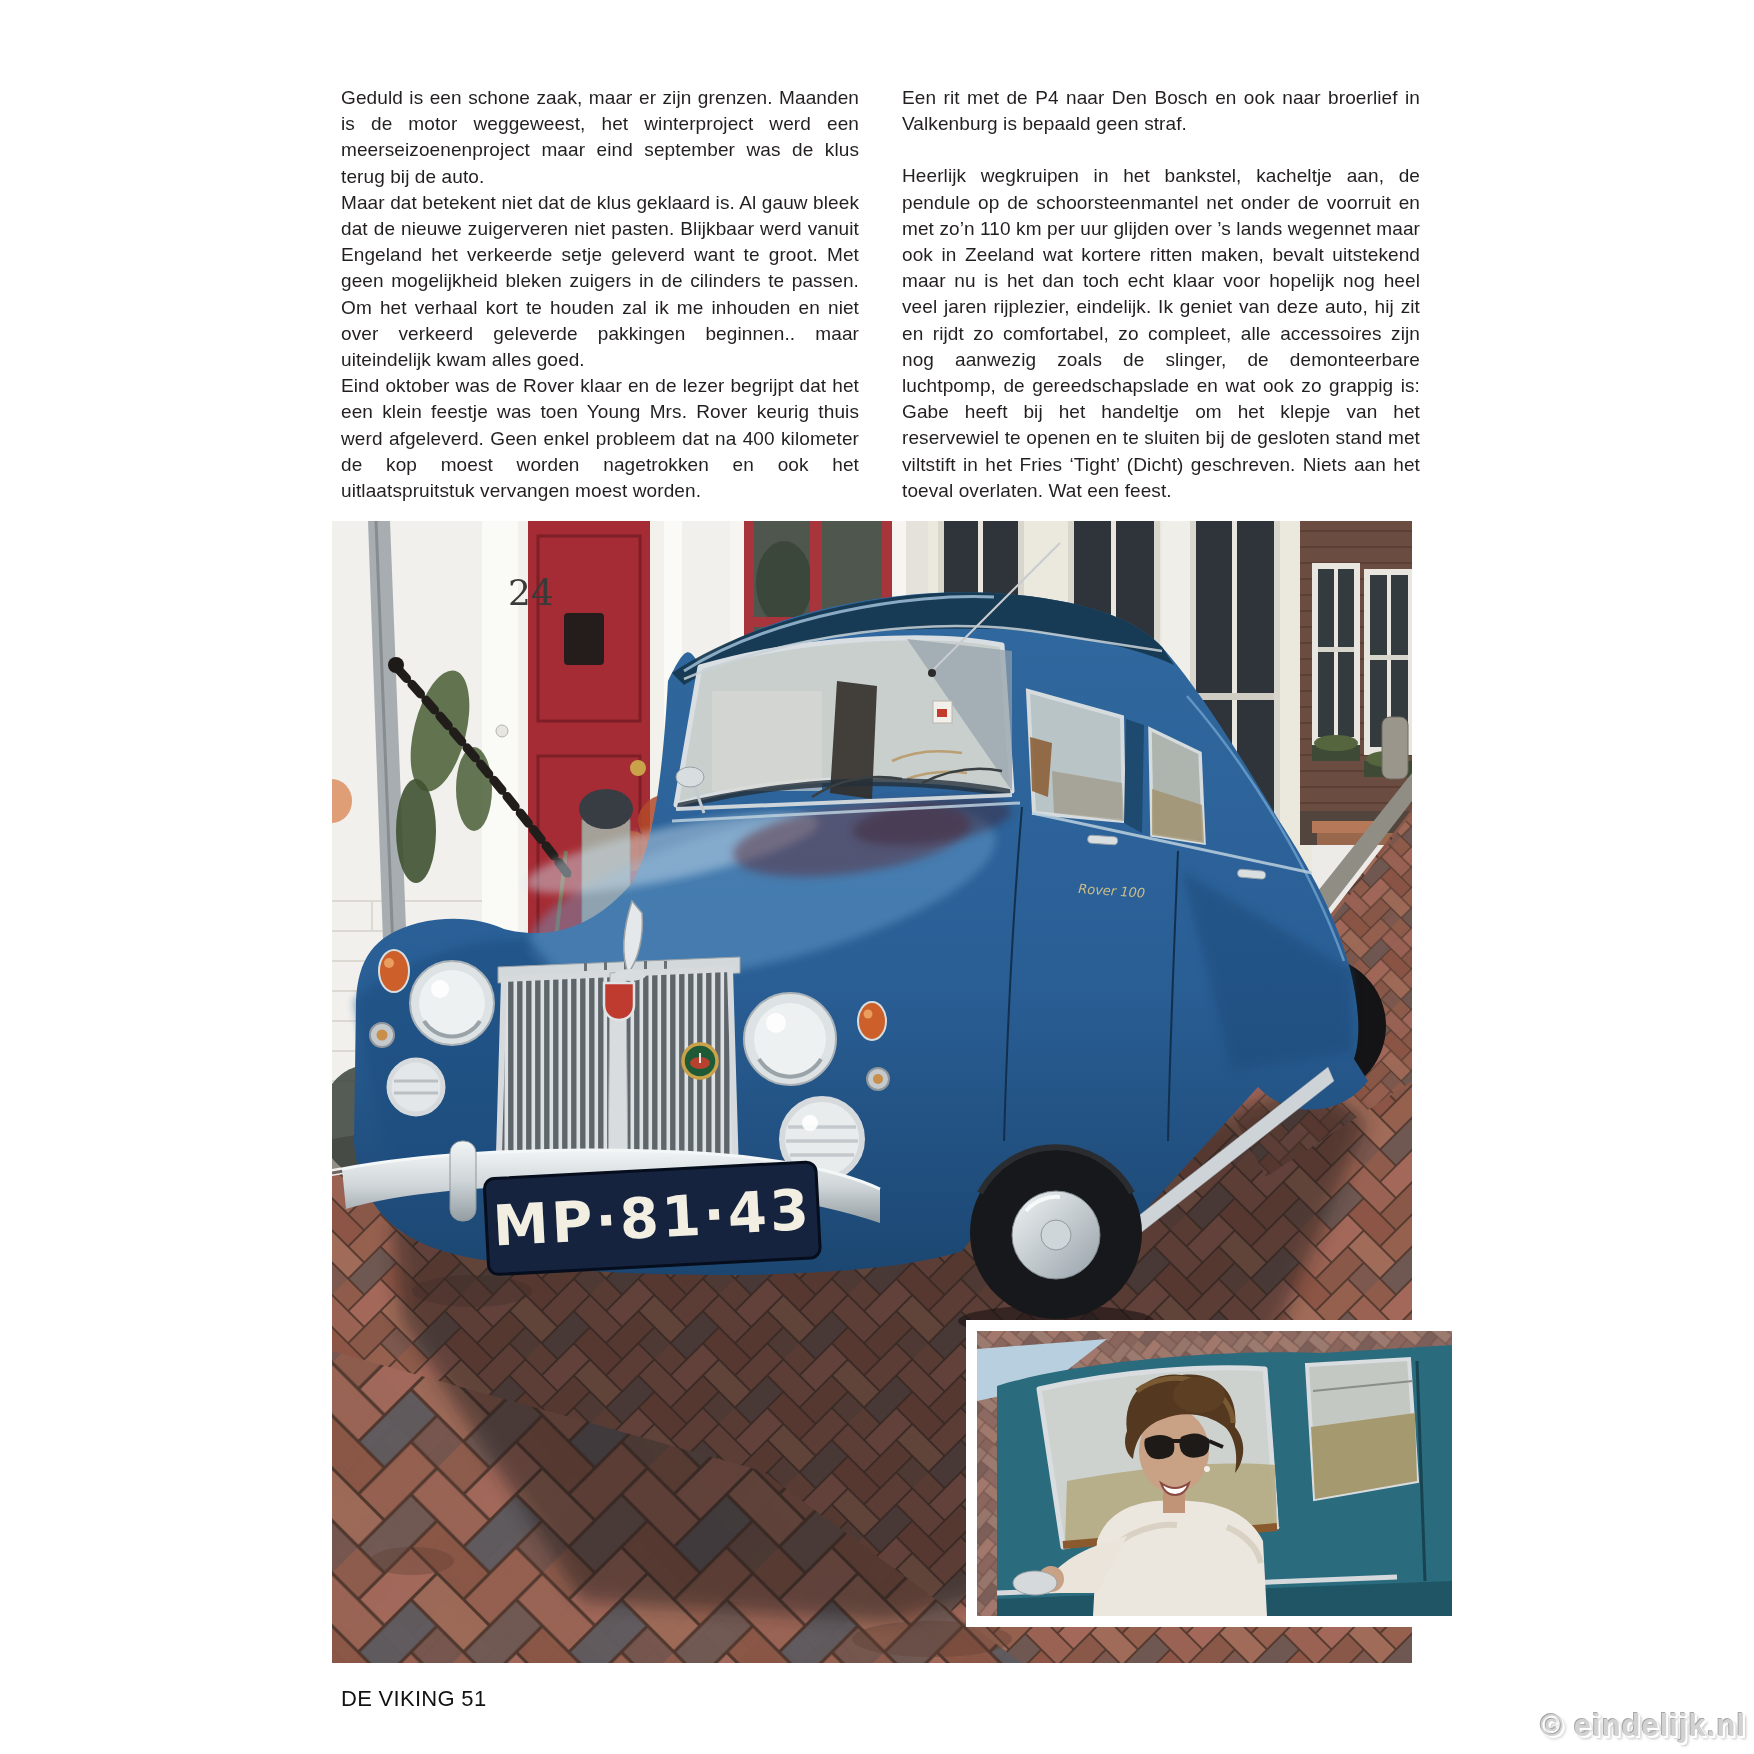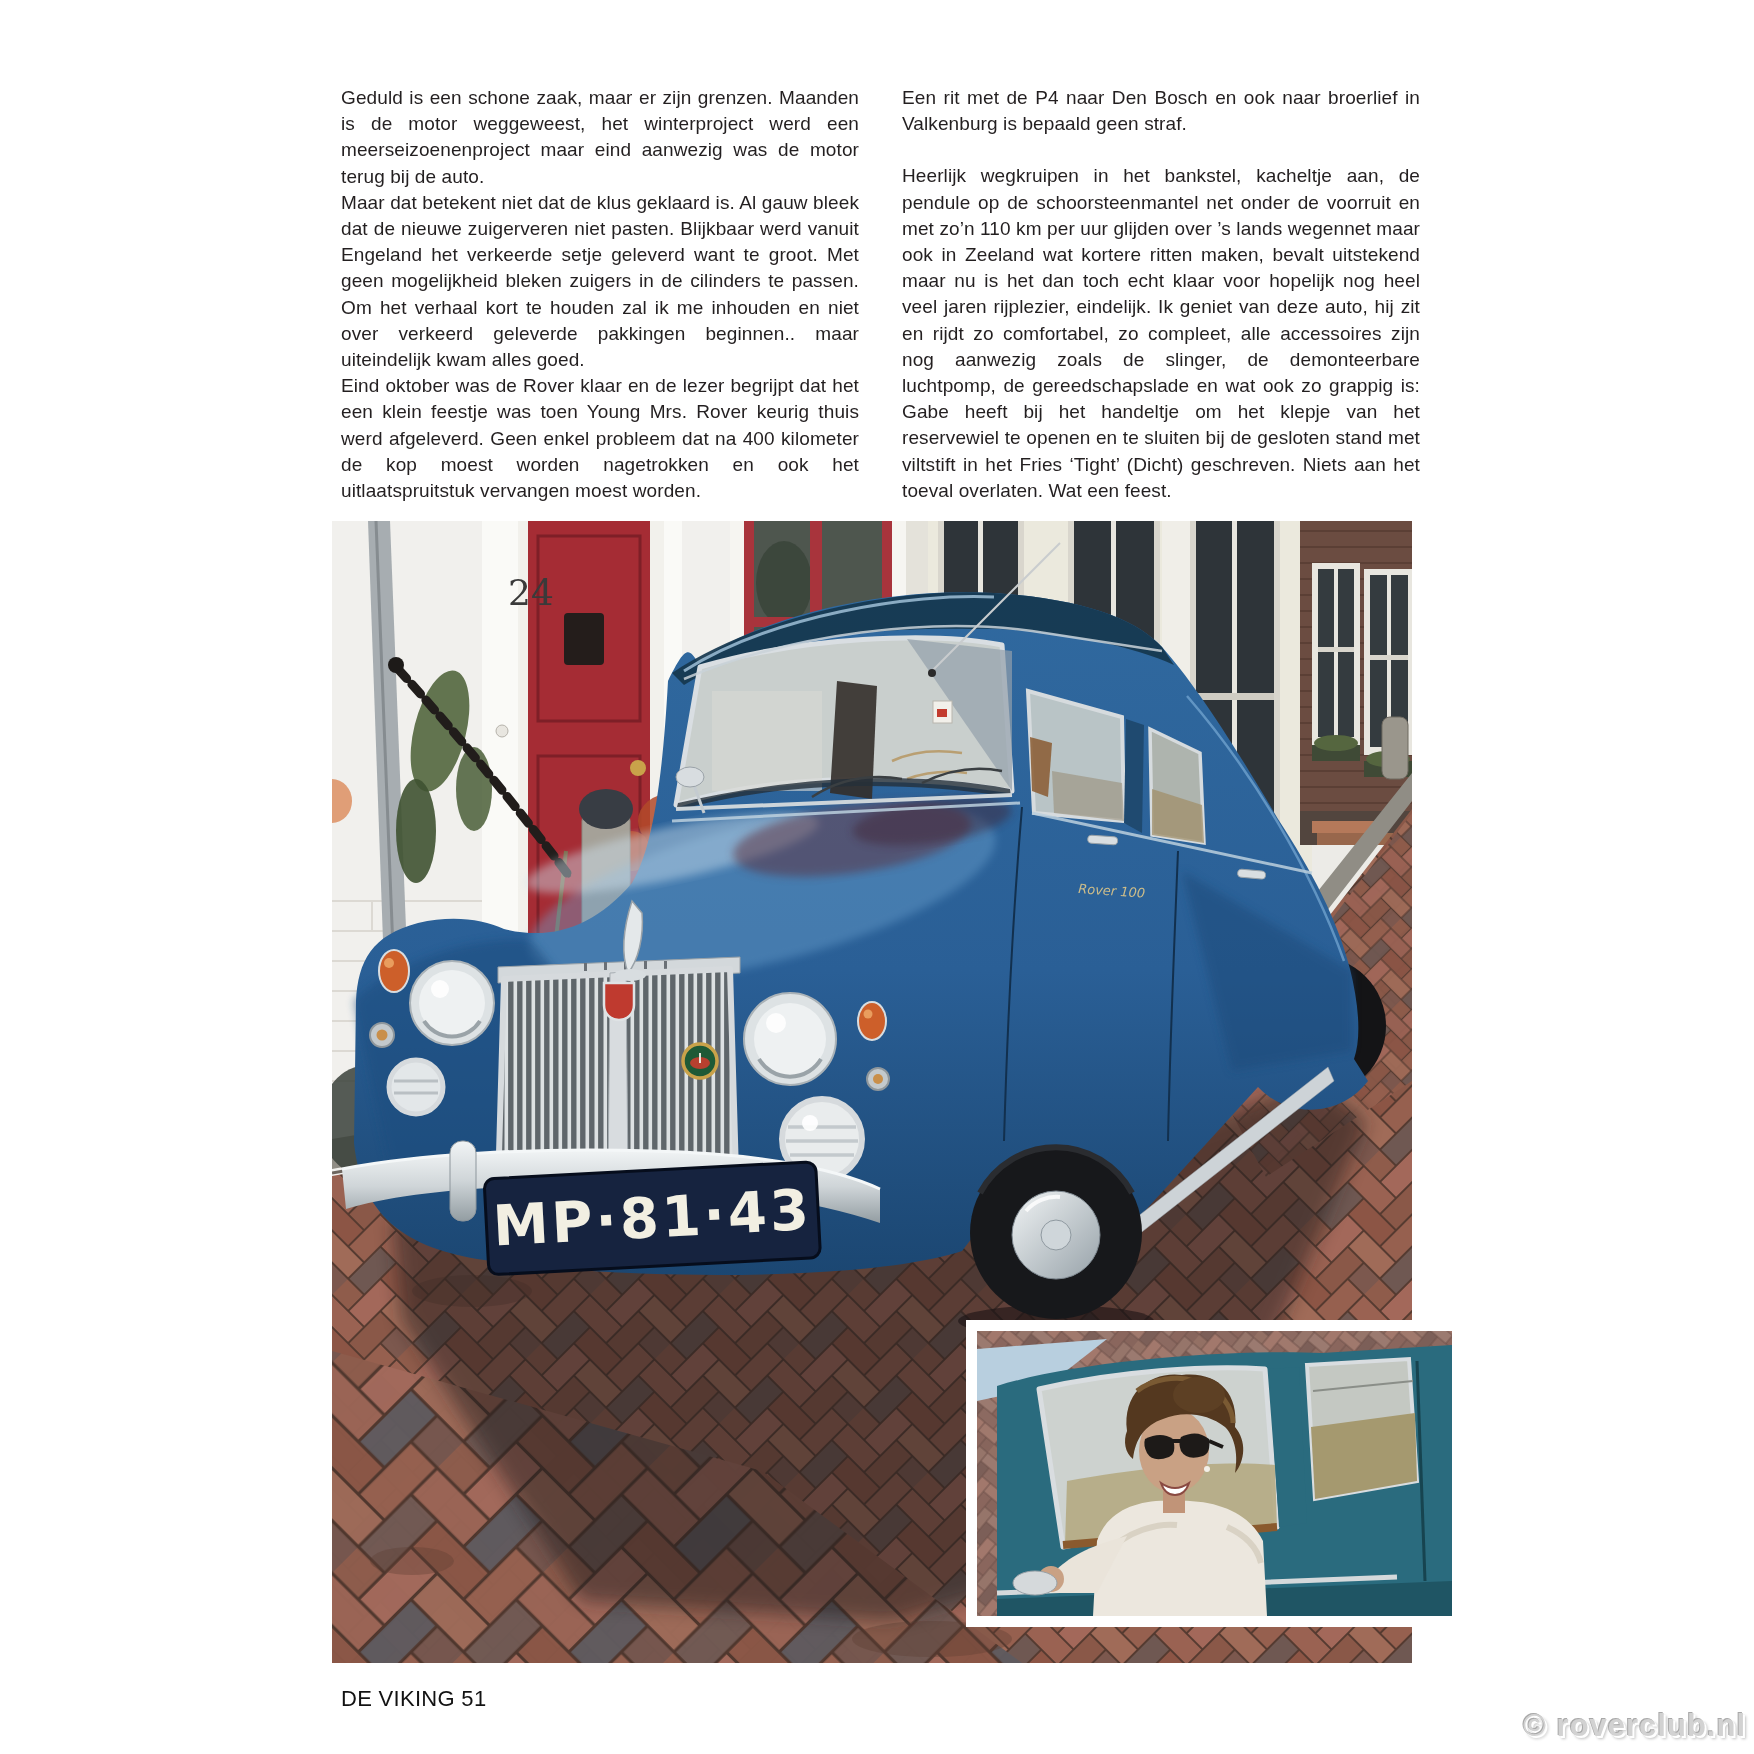--- a/index.html
+++ b/index.html
@@ -35,21 +35,21 @@
     font-size:31px;font-weight:bold;color:#d2d2d2;
     text-shadow:-1px -1px 0 #a8a8a8, 2px 2px 0 #ffffff, 3px 3px 3px #c0c0c0;
     letter-spacing:1px;
   }
   svg text{user-select:none;}
 </style>
 </head>
 <body>
 
 <div class="text-col col-left">
-  <p>Geduld is een schone zaak, maar er zijn grenzen. Maanden is de motor weggeweest, het winterproject werd een meerseizoenenproject maar eind aanwezig was de motor terug bij de auto.</p>
+  <p>Geduld is een schone zaak, maar er zijn grenzen. Maanden is de motor weggeweest, het winterproject werd een meerseizoenenproject maar eind september was de klus terug bij de auto.</p>
   <p>Maar dat betekent niet dat de klus geklaard is. Al gauw bleek dat de nieuwe zuigerveren niet pasten. Blijkbaar werd vanuit Engeland het verkeerde setje geleverd want te groot. Met geen mogelijkheid bleken zuigers in de cilinders te passen. Om het verhaal kort te houden zal ik me inhouden en niet over verkeerd geleverde pakkingen beginnen.. maar uiteindelijk kwam alles goed.</p>
   <p>Eind oktober was de Rover klaar en de lezer begrijpt dat het een klein feestje was toen Young Mrs. Rover keurig thuis werd afgeleverd. Geen enkel probleem dat na 400 kilometer de kop moest worden nagetrokken en ook het uitlaatspruitstuk vervangen moest worden.</p>
 </div>
 
 <div class="text-col col-right">
   <p>Een rit met de P4 naar Den Bosch en ook naar broerlief in Valkenburg is bepaald geen straf.</p>
   <p>Heerlijk wegkruipen in het bankstel, kacheltje aan, de pendule op de schoorsteenmantel net onder de voorruit en met zo’n 110 km per uur glijden over ’s lands wegennet maar ook in Zeeland wat kortere ritten maken, bevalt uitstekend maar nu is het dan toch echt klaar voor hopelijk nog heel veel jaren rijplezier, eindelijk. Ik geniet van deze auto, hij zit en rijdt zo comfortabel, zo compleet, alle accessoires zijn nog aanwezig zoals de slinger, de demonteerbare luchtpomp, de gereedschapslade en wat ook zo grappig is: Gabe heeft bij het handeltje om het klepje van het reservewiel te openen en te sluiten bij de gesloten stand met viltstift in het Fries ‘Tight’ (Dicht) geschreven. Niets aan het toeval overlaten. Wat een feest.</p>
 </div>
 
 <div class="photo-main">
@@ -444,13 +444,13 @@
     </g>
     <path d="M184,152 q14,10 28,0 q-4,12 -14,12 q-10,0 -14,-12 Z" fill="#ffffff" stroke="#8a4a42" stroke-width="2"></path>
     <circle cx="230" cy="138" r="3" fill="#f2efe8"></circle>
   </g>
 
   <ellipse cx="58" cy="252" rx="22" ry="12" fill="#d5d9db" stroke="#98a1a7"></ellipse>
 </svg>
 </div>
 
 <div class="page-footer">DE VIKING 51</div>
-<div class="watermark">© roverclub.nl</div>
+<div class="watermark">© eindelijk.nl</div>
 
 </body></html>

